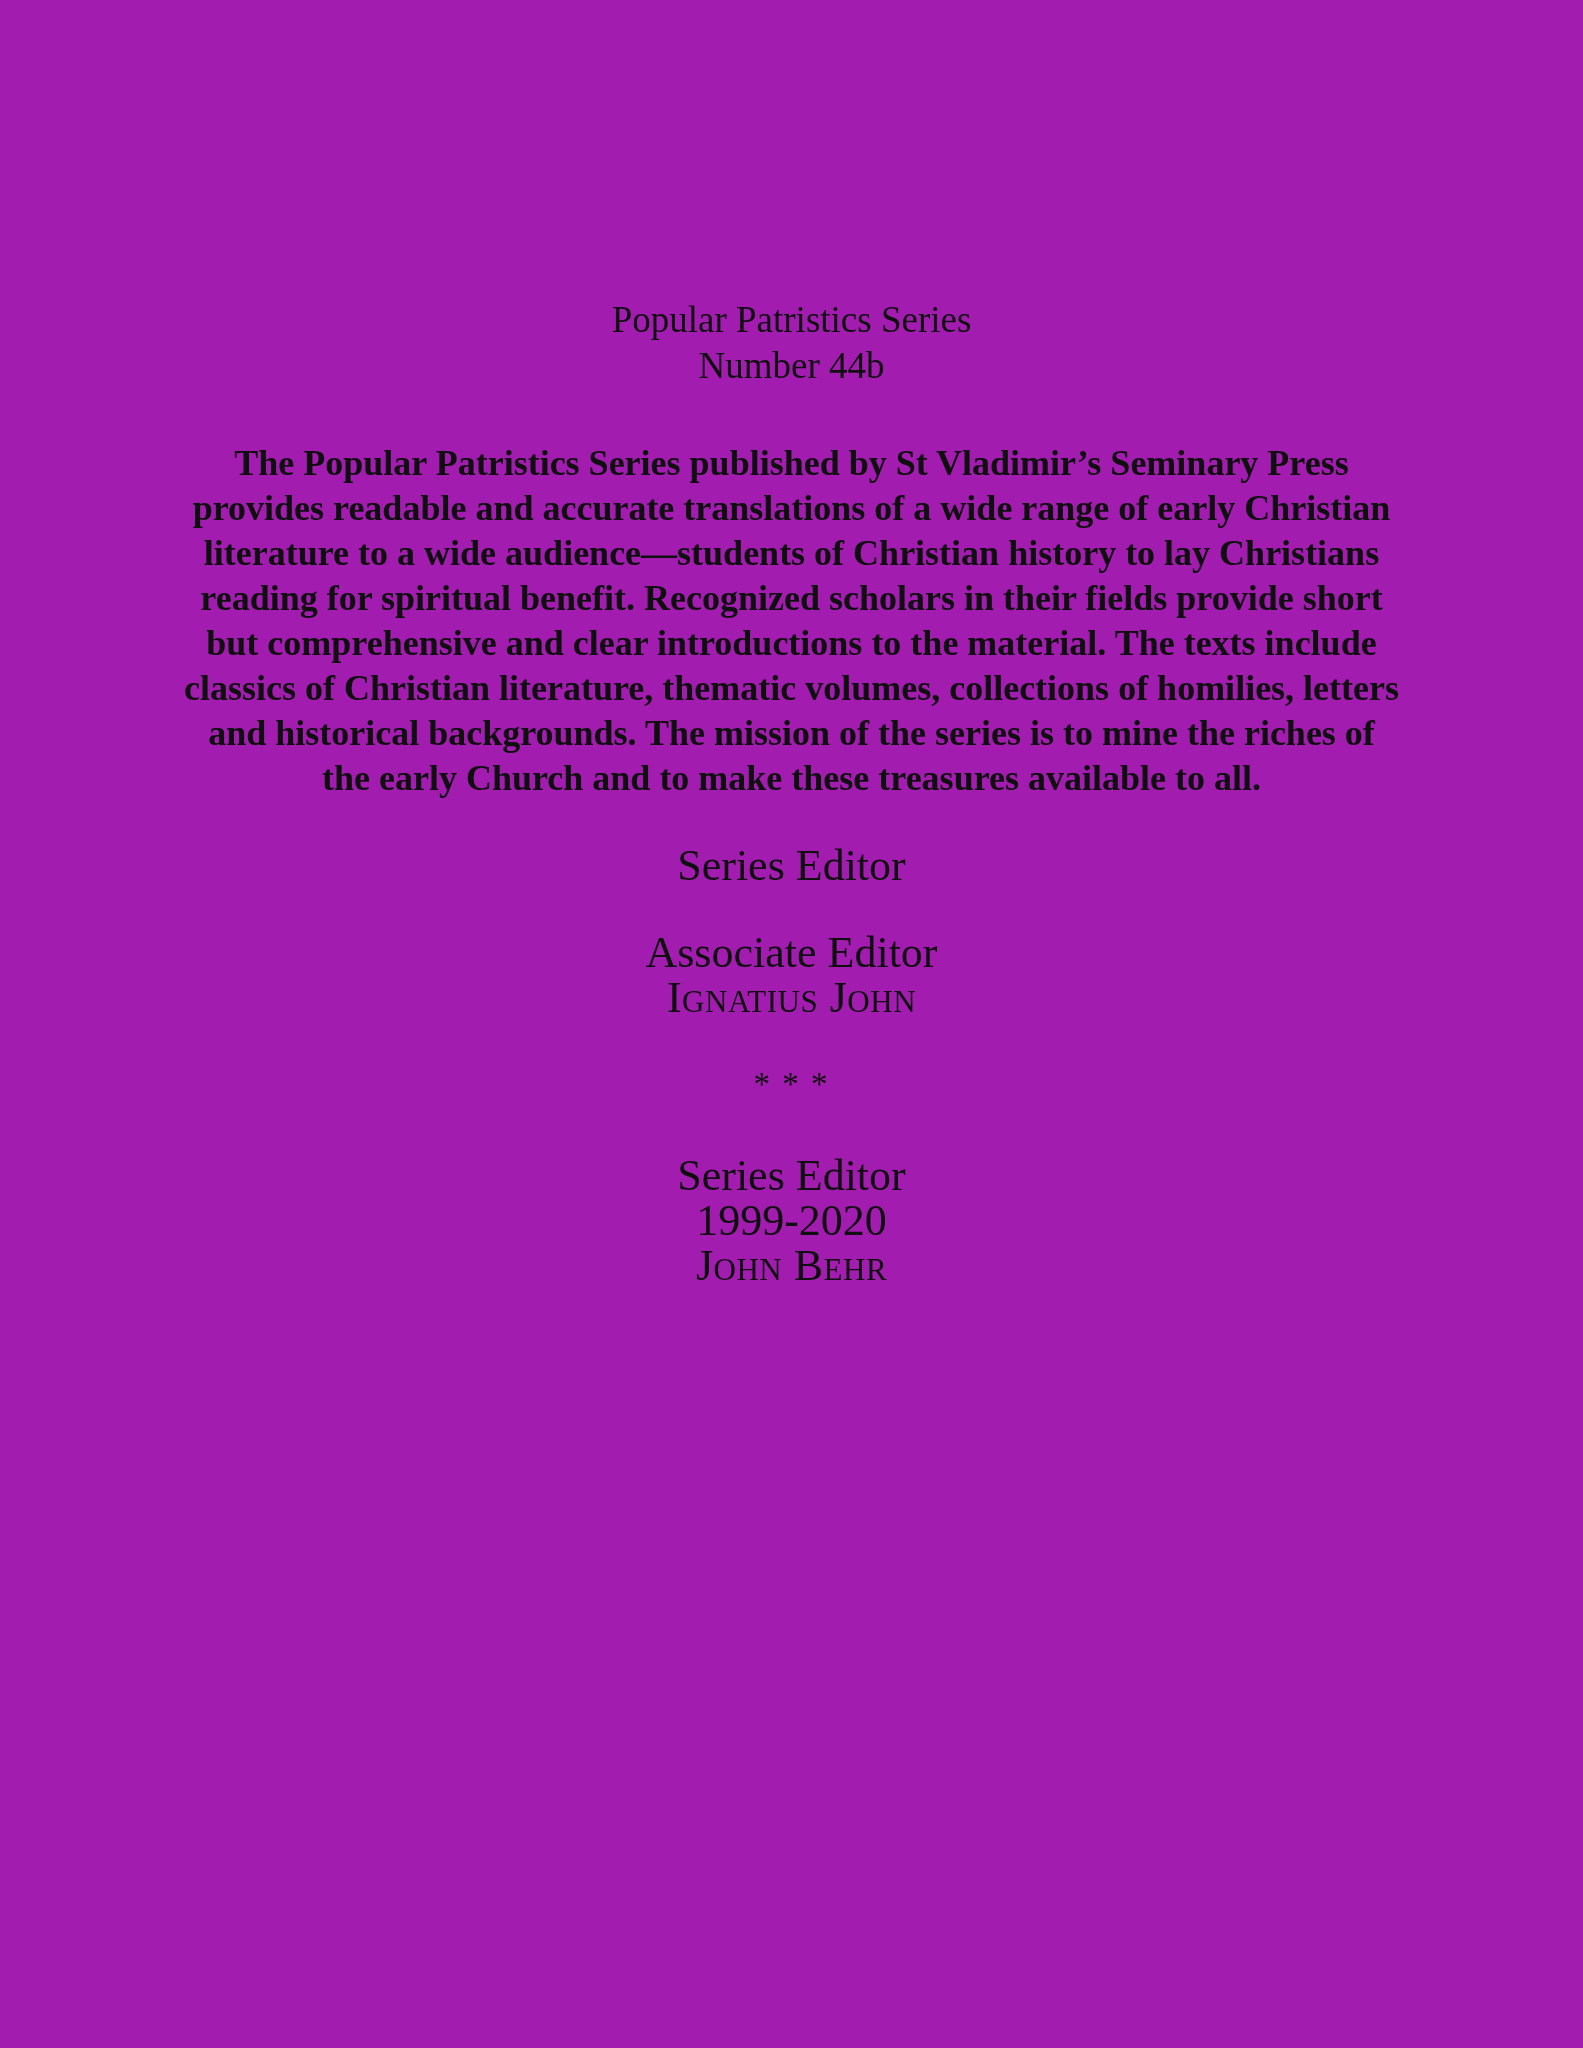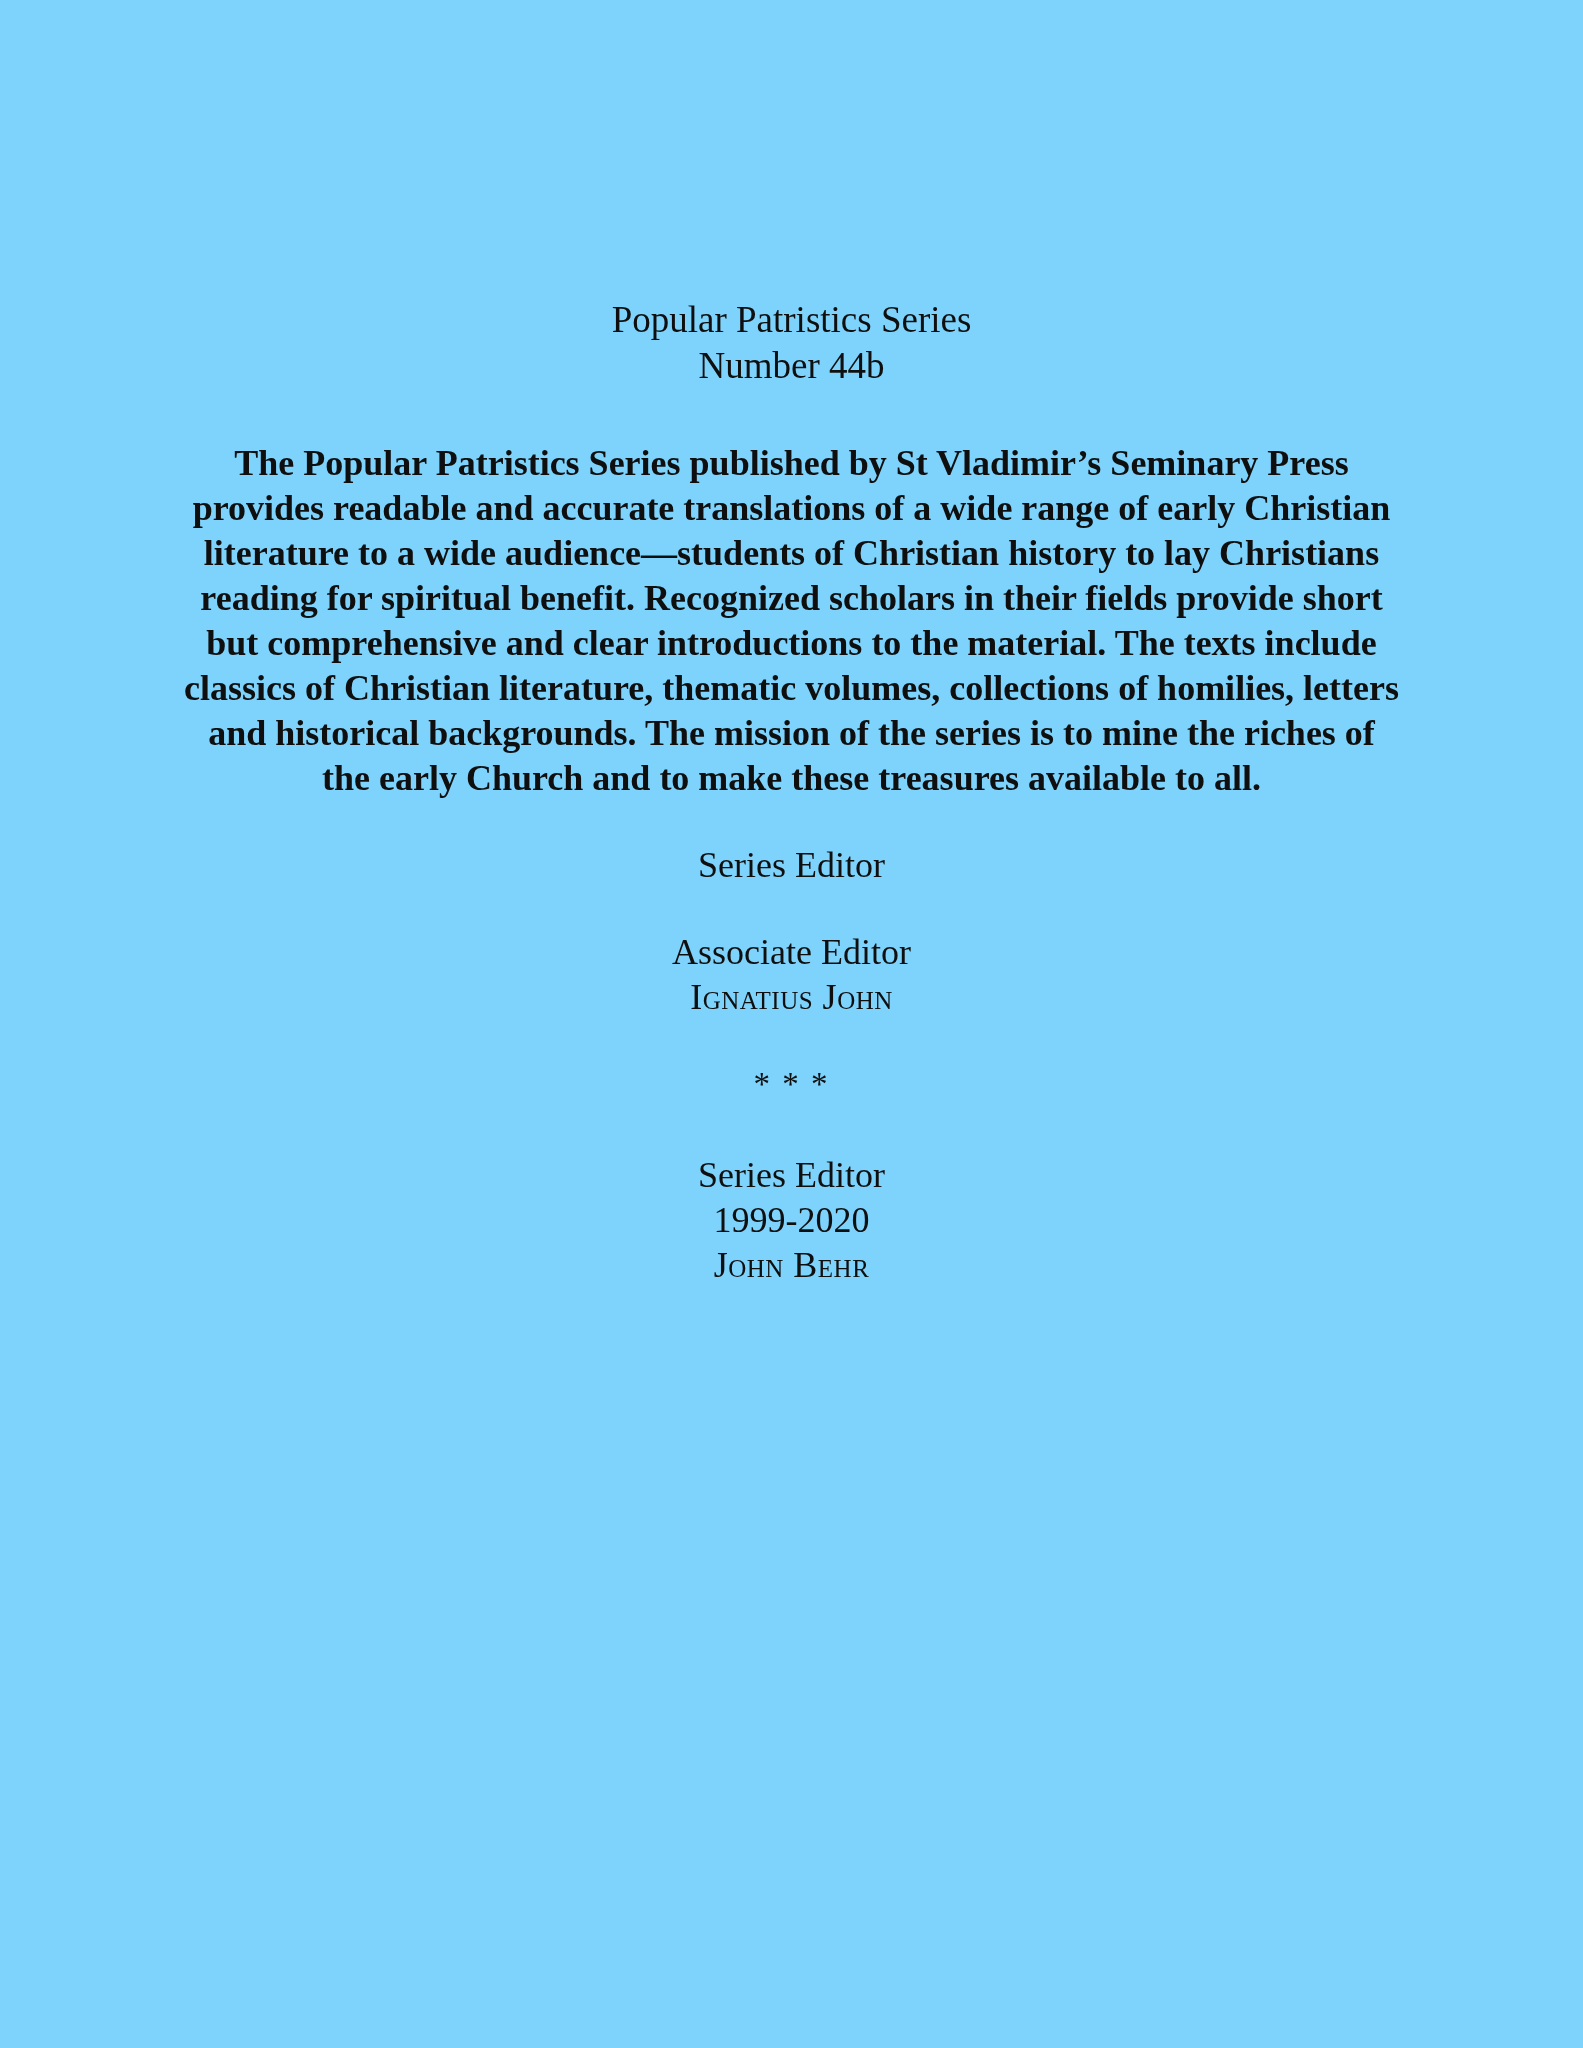--- a/index.html
+++ b/index.html
@@ -2,21 +2,21 @@
 <html><head>
 <meta charset="utf-8">
 <style>
   * { margin: 0; padding: 0; box-sizing: border-box; }
   html, body { background: #ffffff; }
   .page {
     position: relative;
     width: 1583px;
     height: 2048px;
     margin: 0 auto;
-    background: #7dd3fc;
+    background: #a21caf;
     color: #0f0f0f;
     font-family: "Liberation Serif", "DejaVu Serif", serif;
     text-align: center;
     overflow: hidden;
   }
   .content {
     padding-top: 297px;
     width: 100%;
   }
   .title-block {
@@ -27,21 +27,21 @@
     margin-top: 52px;
     font-size: 36px;
     line-height: 45px;
   }
   .description-block .line {
     white-space: nowrap;
     font-weight: bold;
   }
   .editor-block {
     margin-top: 42px;
-    font-size: 36px;
+    font-size: 44px;
     line-height: 45px;
   }
   .editor-block.former {
     margin-top: 46px;
   }
   .sc {
     font-variant: small-caps;
     letter-spacing: 0.5px;
   }
   .separator-block {

